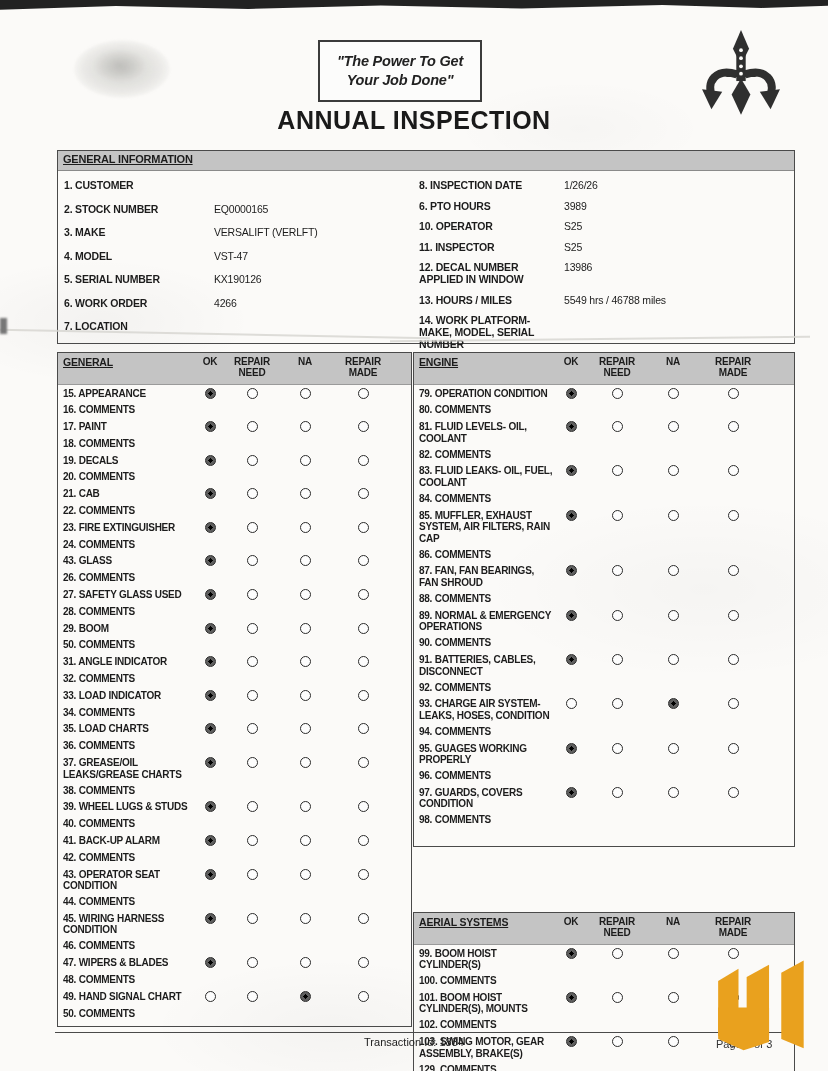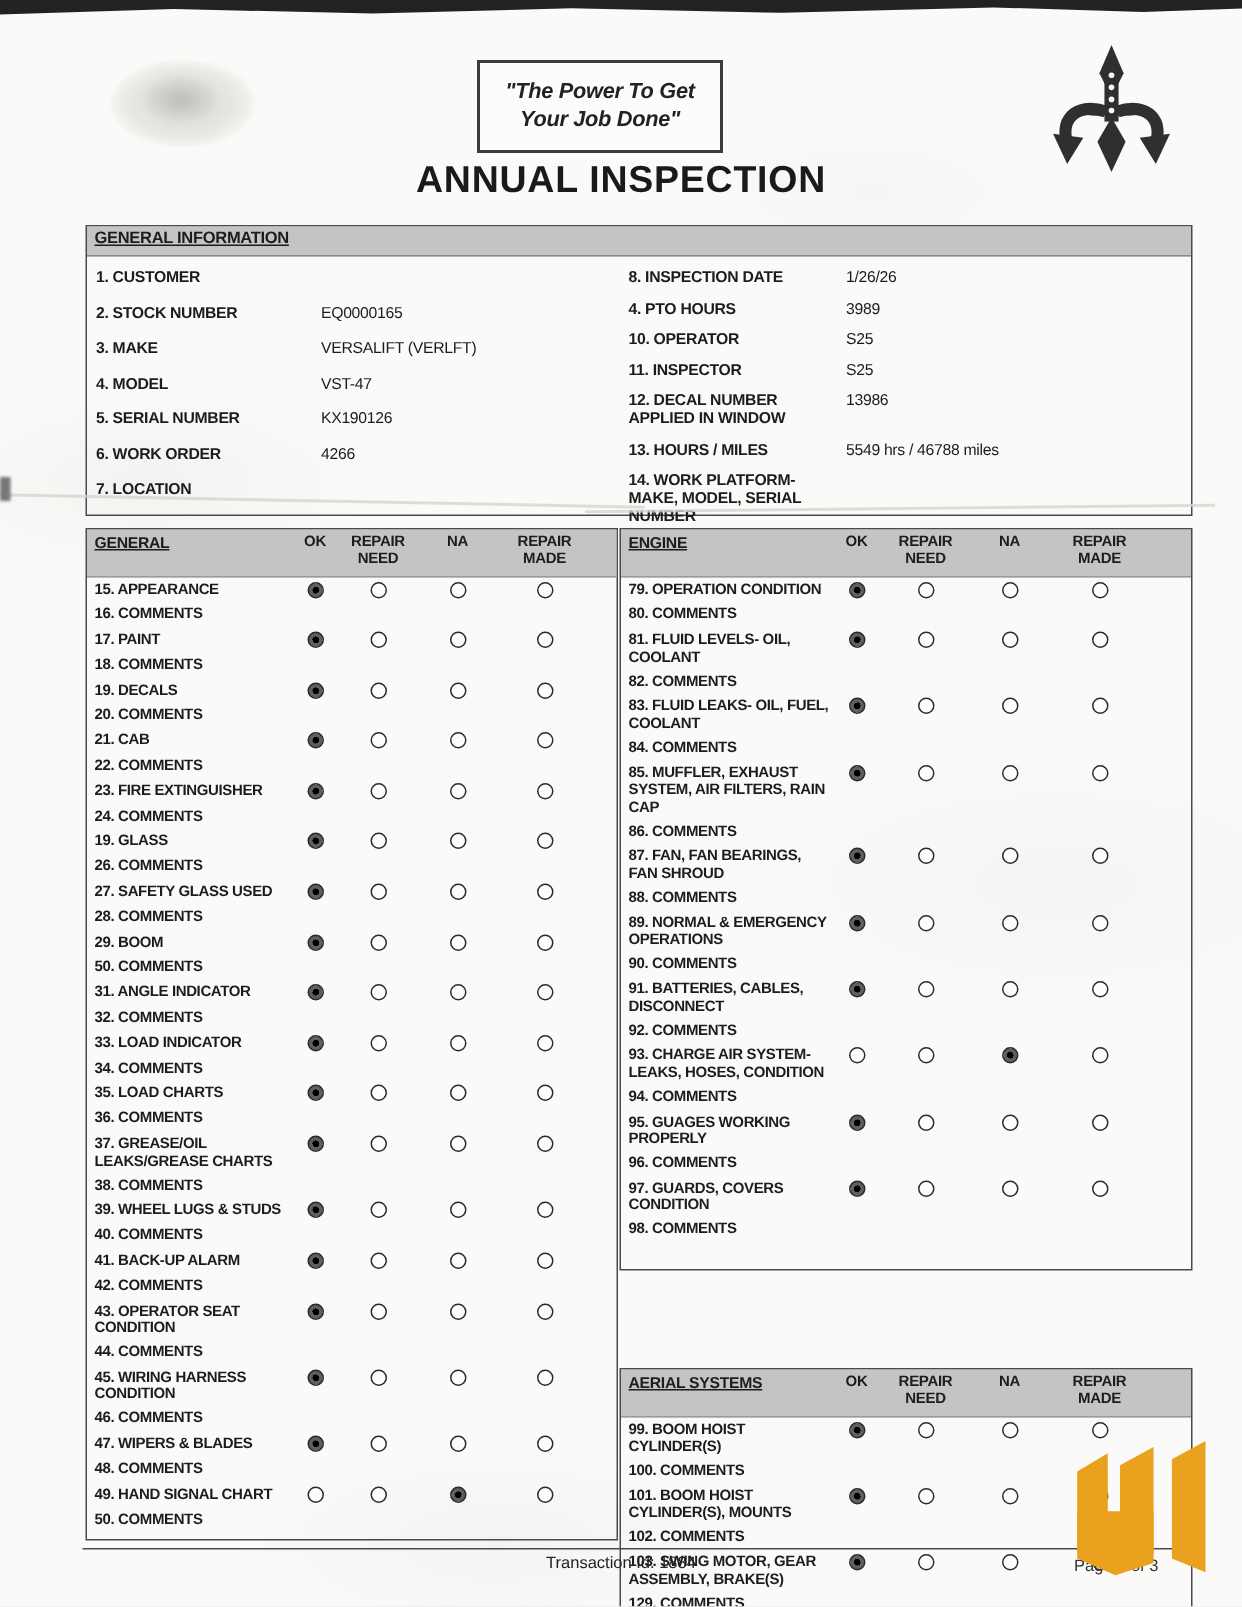--- a/index.html
+++ b/index.html
@@ -143,21 +143,21 @@
             <span class="f-label">7. LOCATION</span>
             <span class="f-value"></span>
           </div>
         </div>
       <div class="info-col right">
           <div class="f-row">
             <span class="f-label">8. INSPECTION DATE</span>
             <span class="f-value">1/26/26</span>
           </div>
           <div class="f-row">
-            <span class="f-label">4. PTO HOURS</span>
+            <span class="f-label">6. PTO HOURS</span>
             <span class="f-value">3989</span>
           </div>
           <div class="f-row">
             <span class="f-label">10. OPERATOR</span>
             <span class="f-value">S25</span>
           </div>
           <div class="f-row">
             <span class="f-label">11. INSPECTOR</span>
             <span class="f-value">S25</span>
           </div>
@@ -275,21 +275,21 @@
           <span class="radio"></span>
         </span>
         <span class="cell">
           <span class="radio"></span>
         </span>
       </div>
       <div class="check-row">
         <span class="lbl span-all">24. COMMENTS</span>
       </div>
       <div class="check-row">
-        <span class="lbl">19. GLASS</span>
+        <span class="lbl">43. GLASS</span>
         <span class="cell">
           <span class="radio filled"></span>
         </span>
         <span class="cell">
           <span class="radio"></span>
         </span>
         <span class="cell">
           <span class="radio"></span>
         </span>
         <span class="cell">

